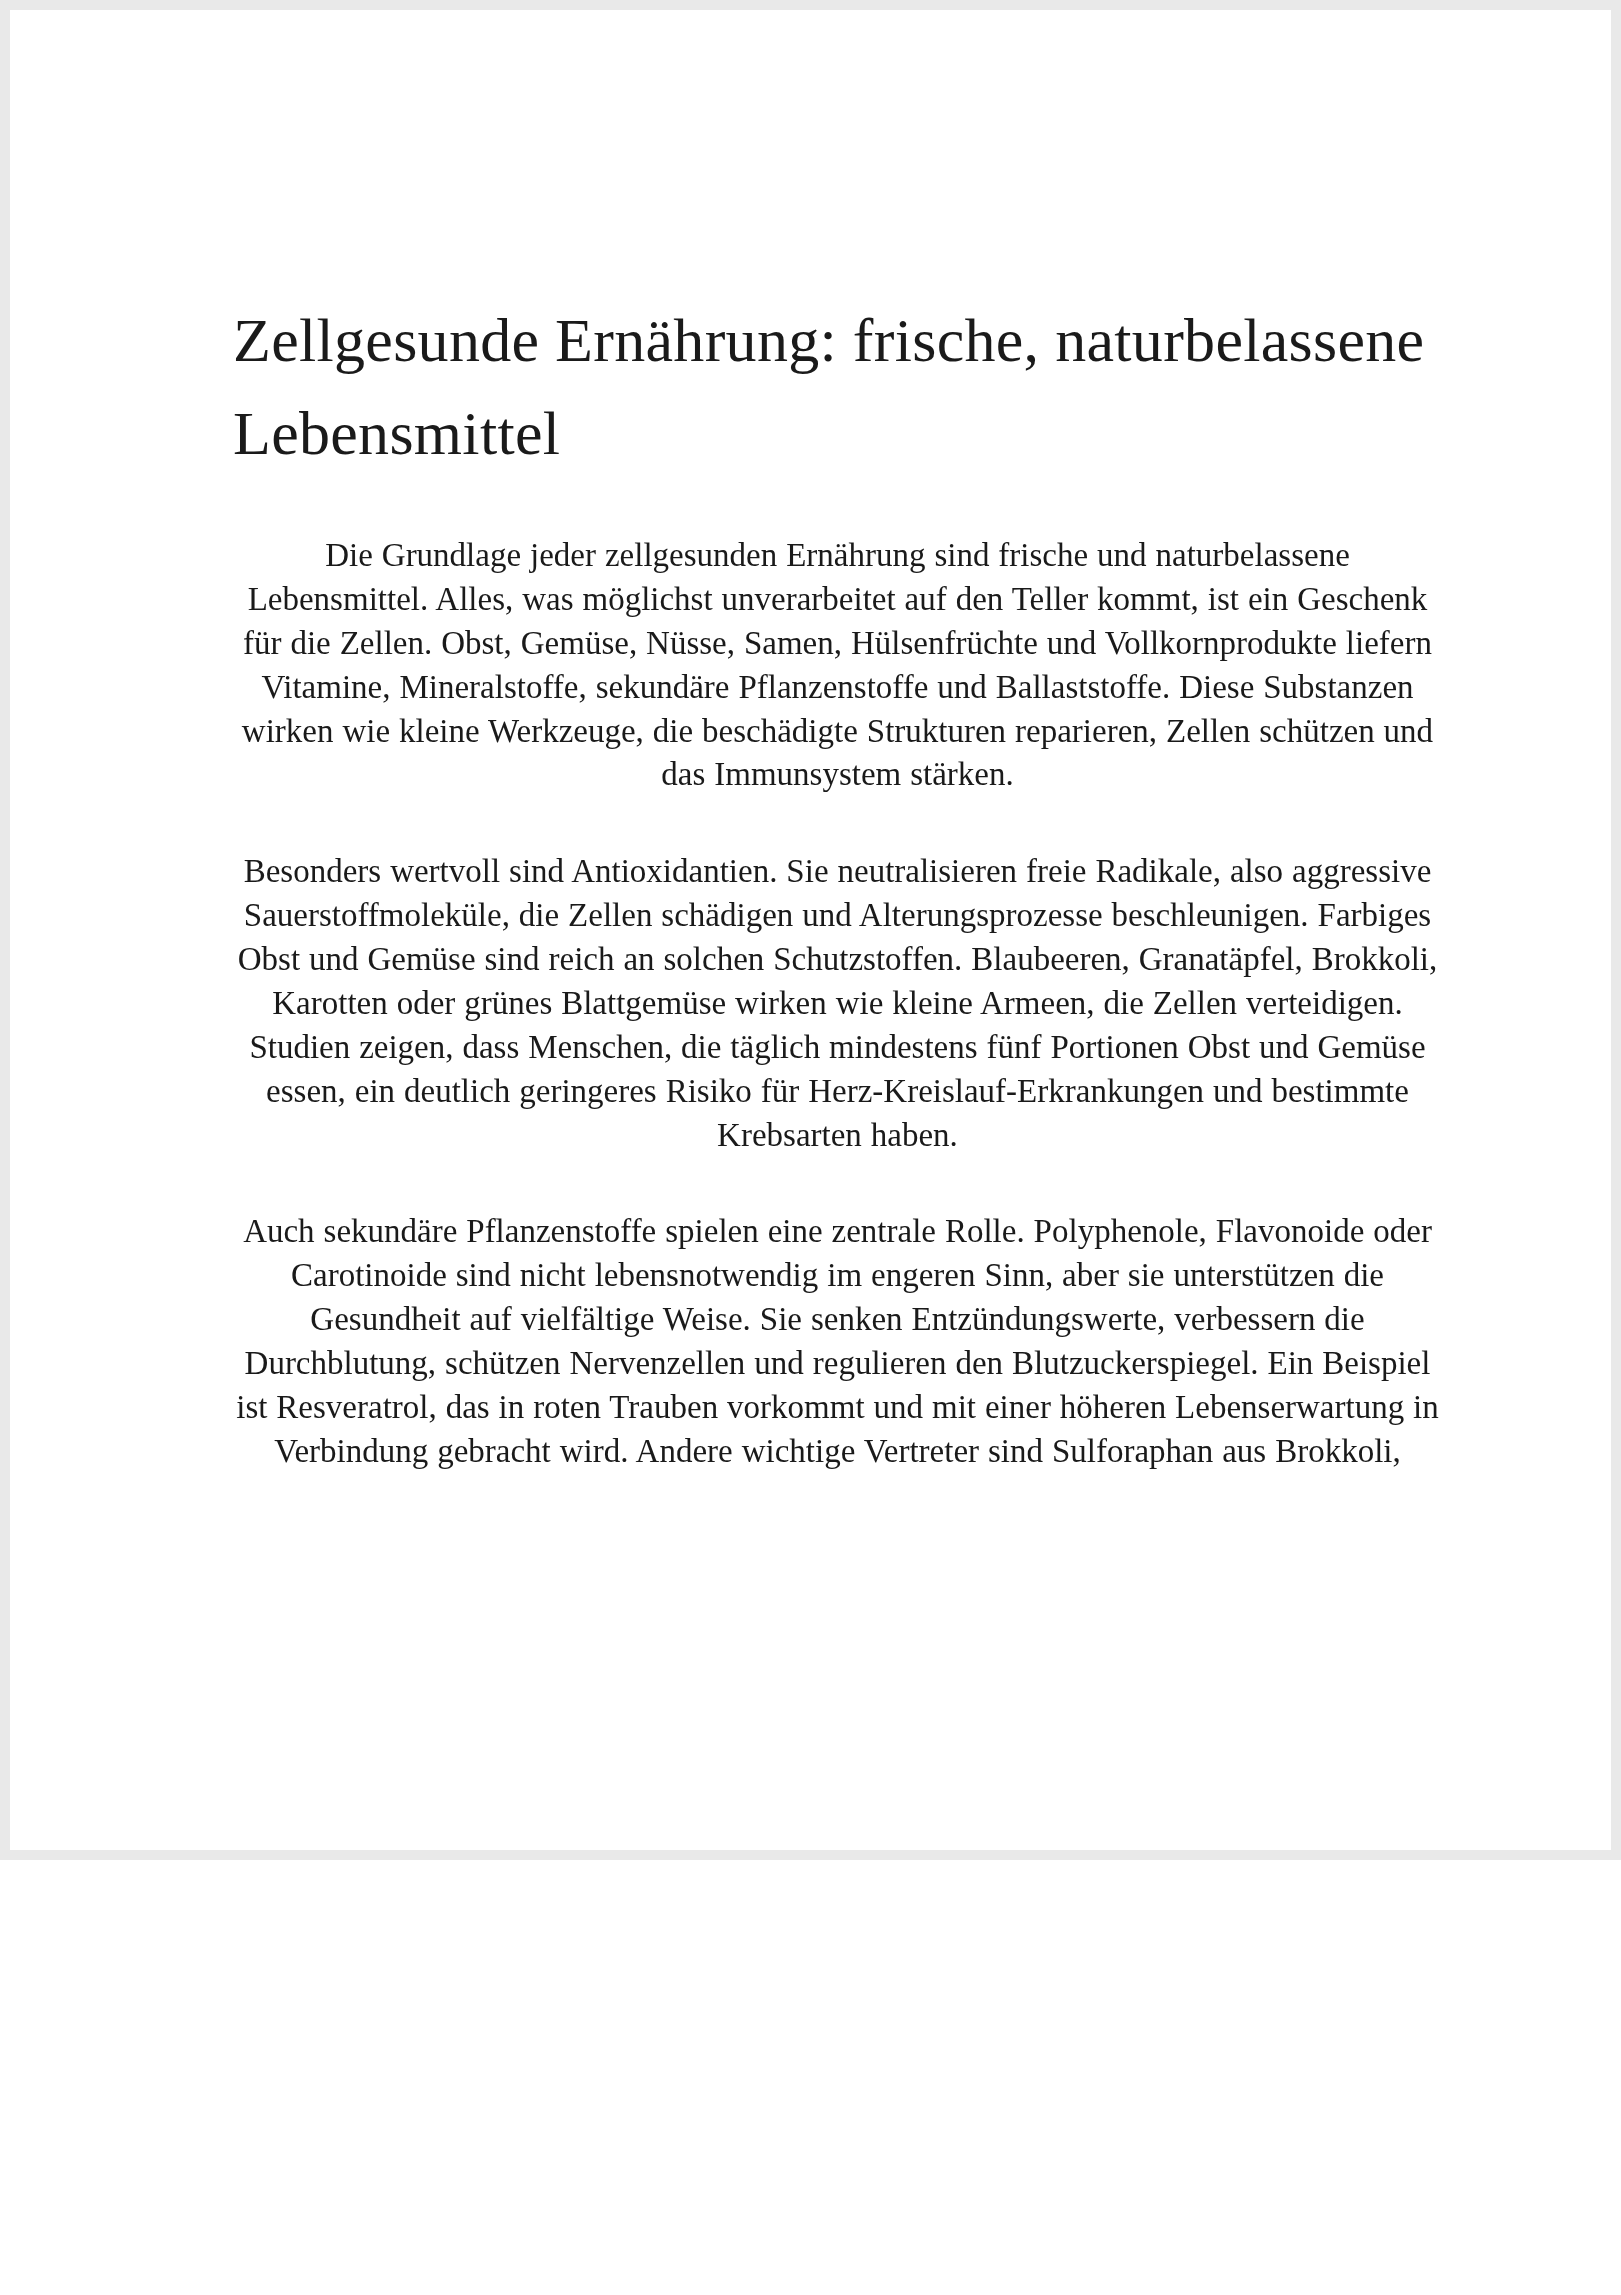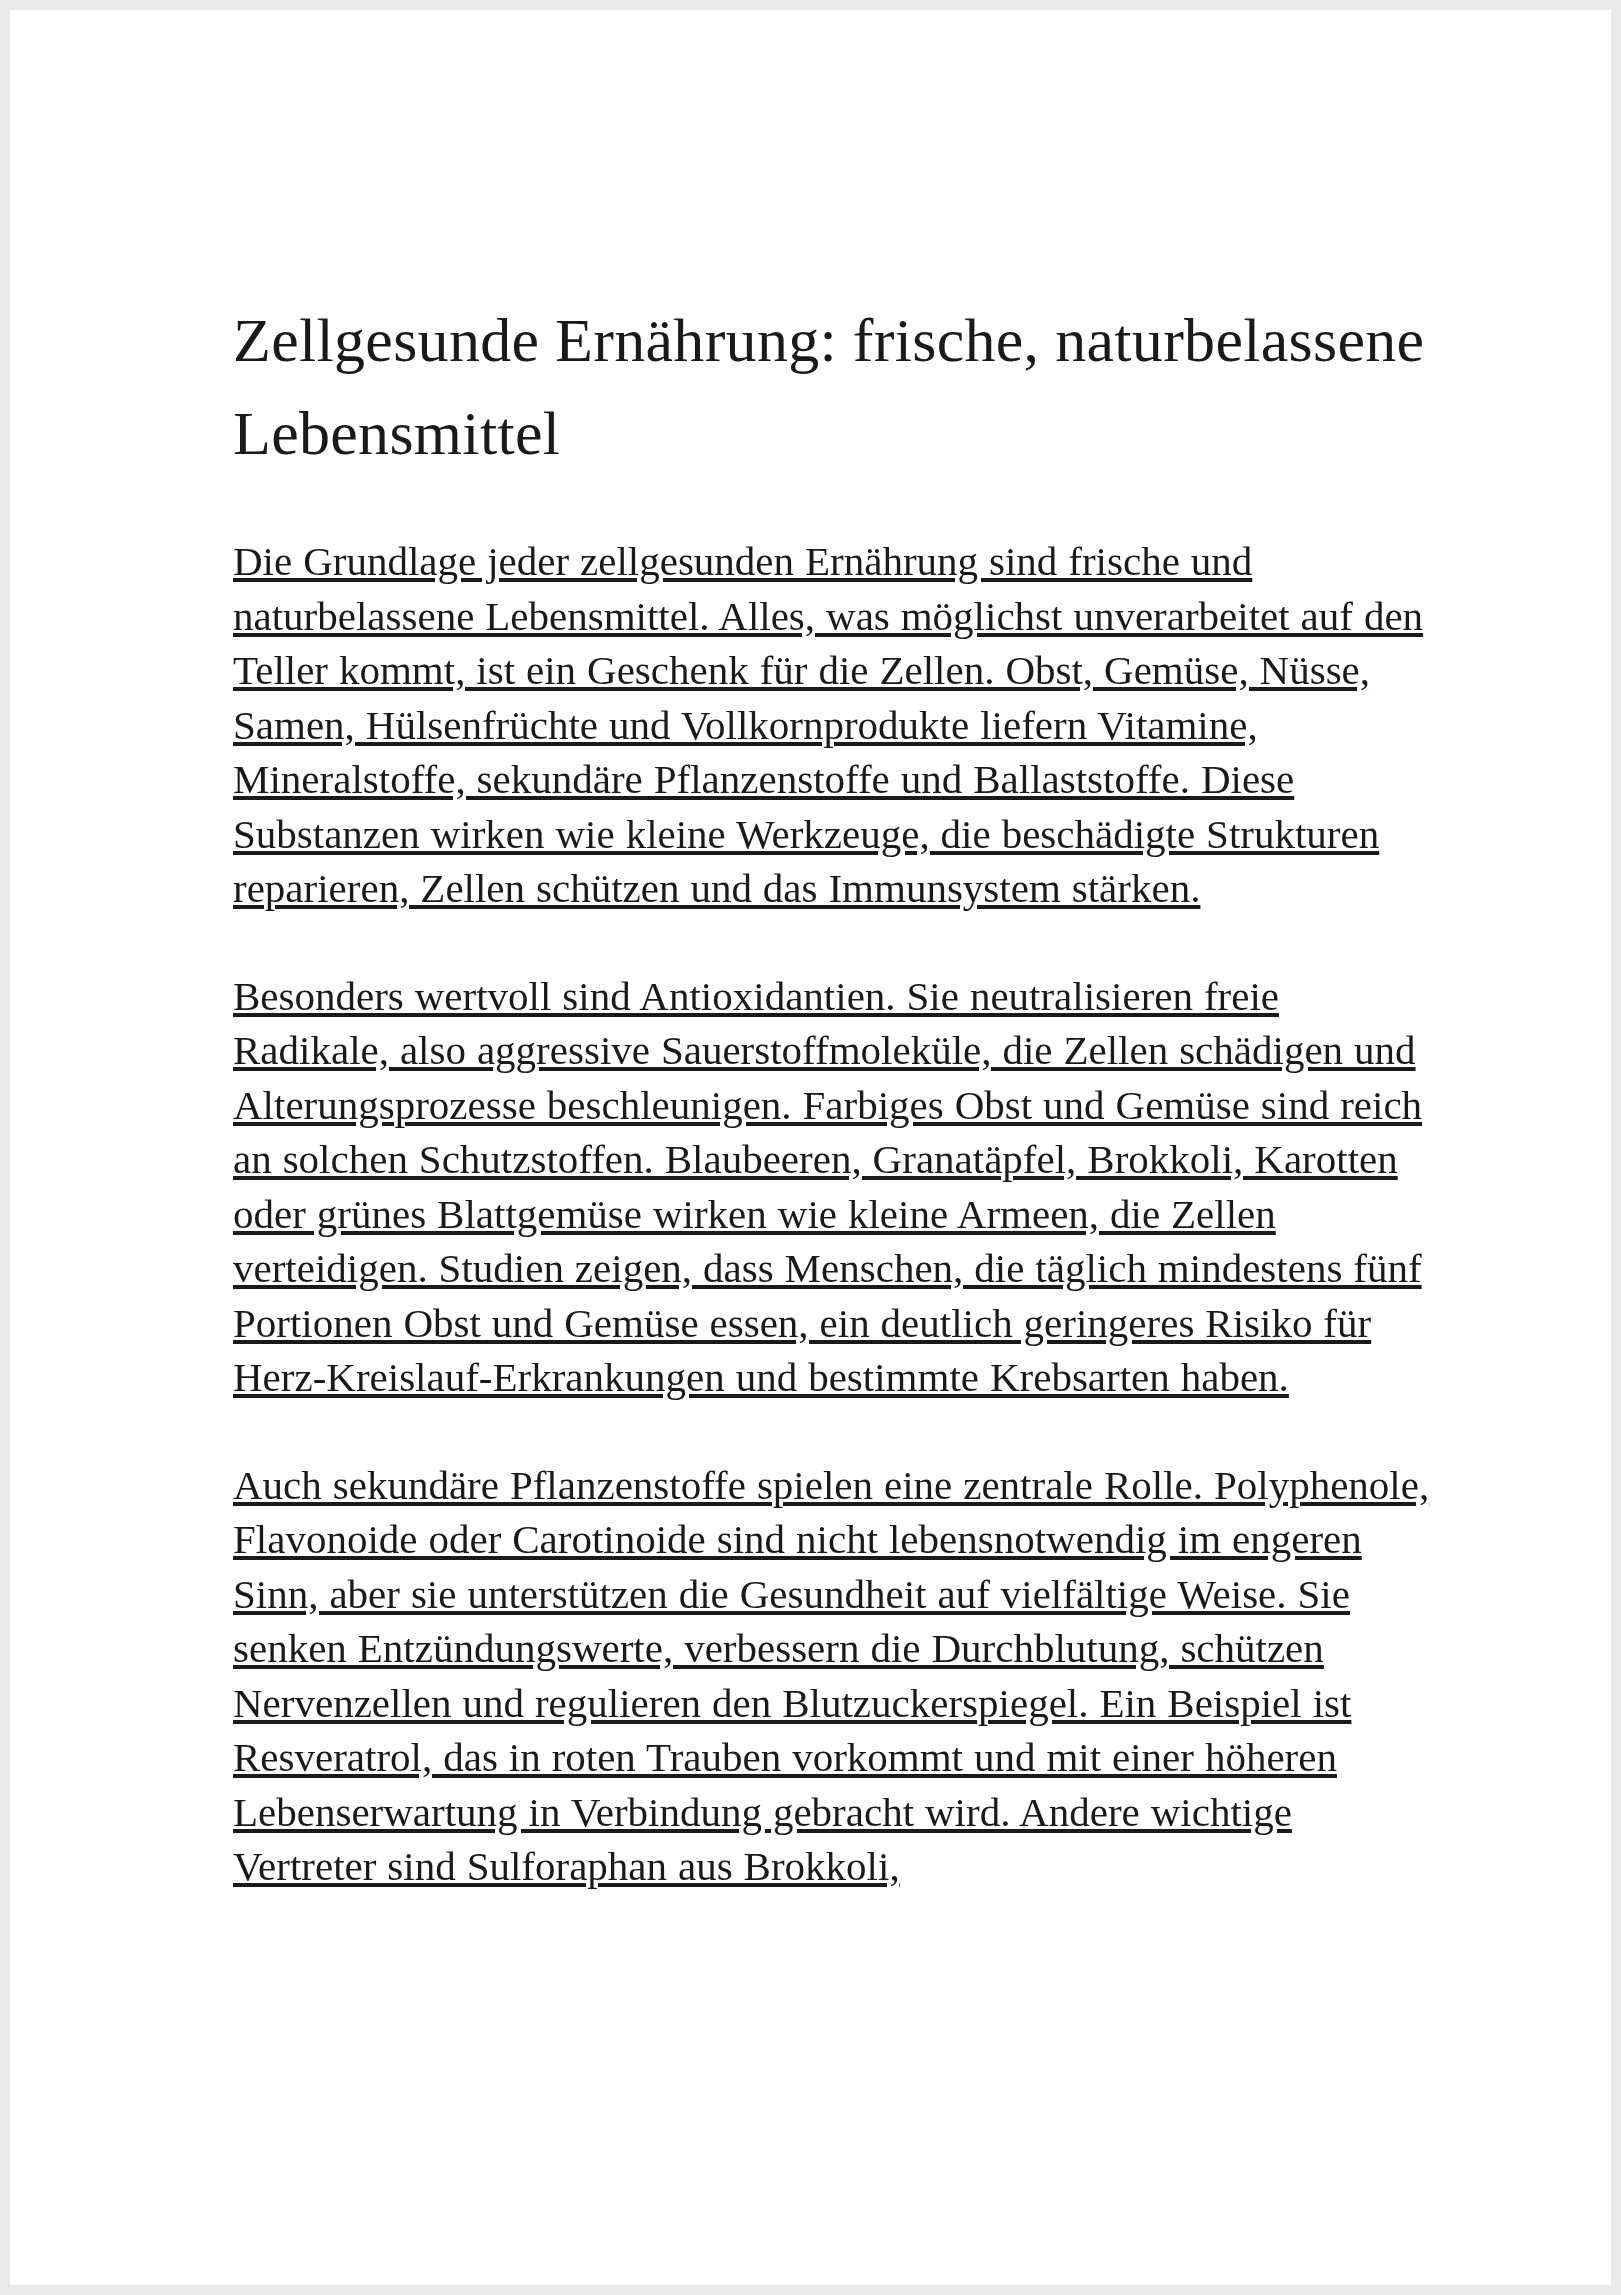--- a/index.html
+++ b/index.html
@@ -3,21 +3,21 @@
 <meta charset="utf-8">
 <style>
   html, body {
     margin: 0;
     padding: 0;
     background: #ffffff;
   }
   .page {
     position: relative;
     width: 1621px;
-    height: 2295px;
+    height: 1860px;
     box-sizing: border-box;
     background: #ffffff;
     border: 10.8px solid #e9e9e9;
     font-family: "Liberation Serif", serif;
     color: #1a1a1a;
     overflow: hidden;
   }
   .content {
     position: absolute;
     left: 223px;
@@ -25,27 +25,26 @@
     width: 1209px;
   }
   .doc-title {
     font-size: 62px;
     font-weight: 400;
     line-height: 1.5;
     margin: 0 0 54px 0;
     letter-spacing: 0.3px;
   }
   .doc-paragraph {
-    font-size: 41px;
+    font-size: 33px;
     font-weight: 400;
     line-height: 1.33;
     margin: 0 0 53px 0;
-    text-align: left;
+    text-align: center;
     word-spacing: 0.7px;
-    text-decoration: underline;
   }
   .doc-paragraph:last-child {
     margin-bottom: 7px;
   }
 </style>
 </head>
 <body>
 
 <div class="page">
   <div class="content">

